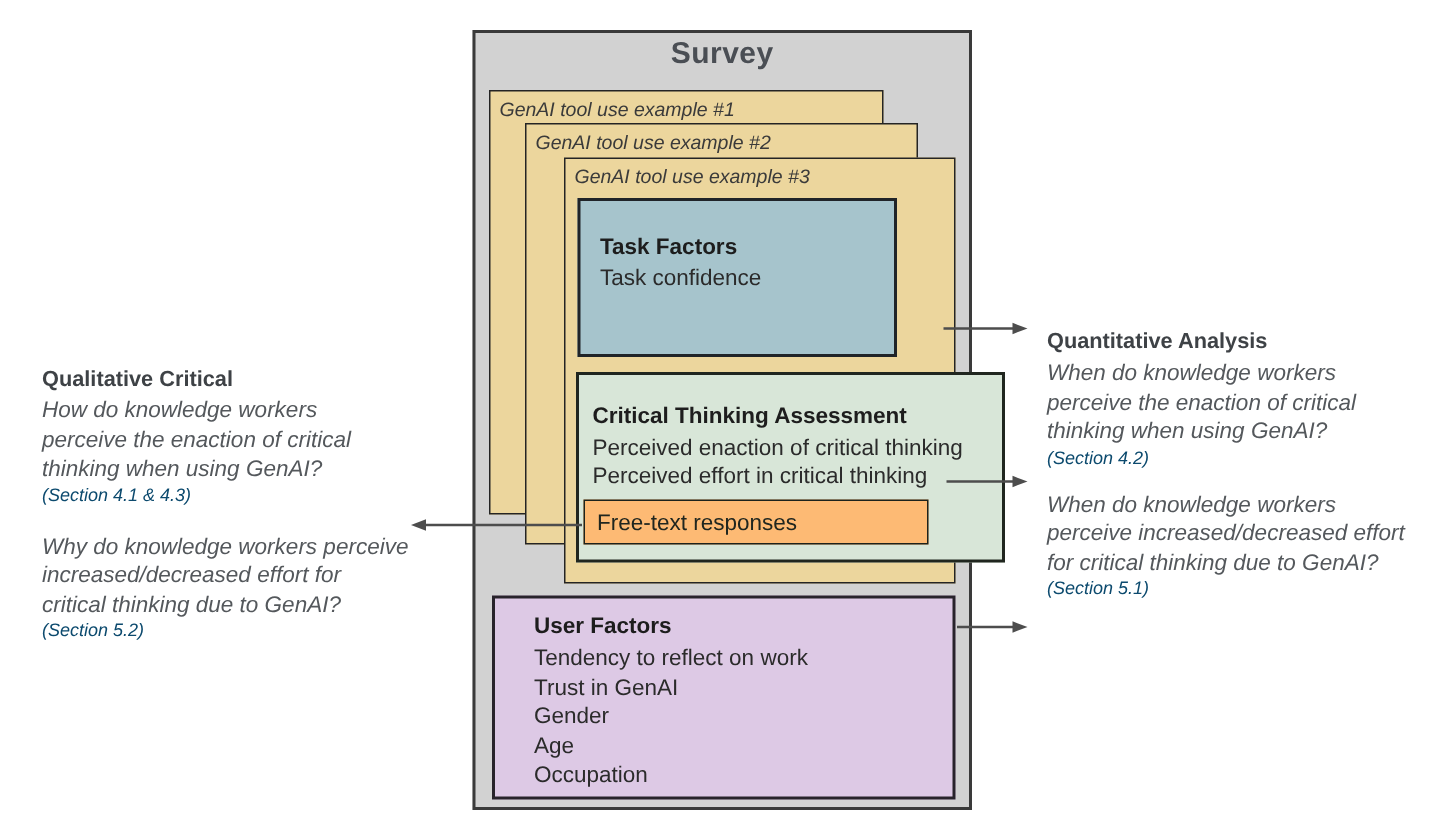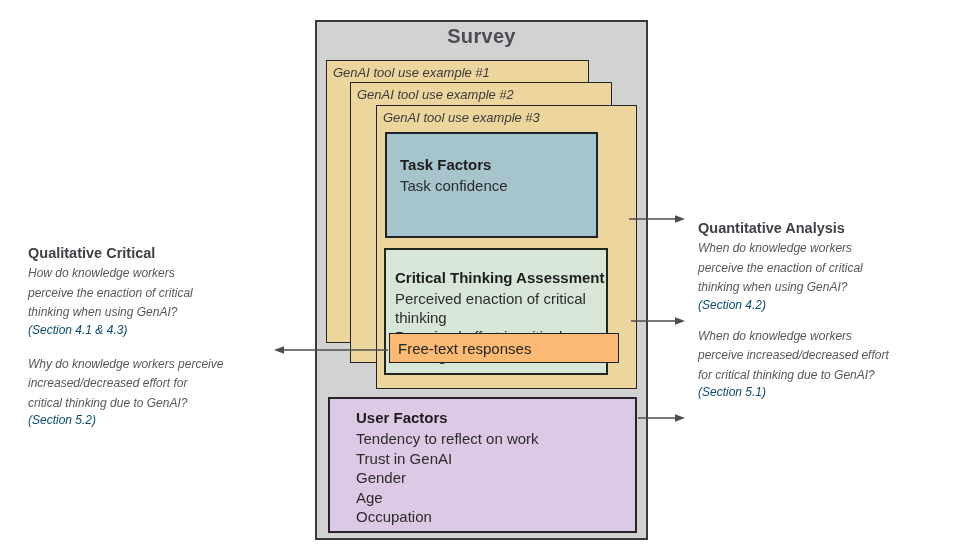--- a/index.html
+++ b/index.html
@@ -18,39 +18,39 @@
   
   .tan { background:#ecd69d; border:1.5px solid #242424; }
   .ex1 { left:326px; top:60px;  width:263px; height:283px; }
   .ex2 { left:350px; top:82px;  width:262px; height:281px; }
   .ex3 { left:376px; top:105px; width:261px; height:284px; }
   .tan-label { font-style:italic; font-size:13px; color:#3a3a3a; padding:4px 0 0 6px; }
 
   
   .task-box { left:385px; top:132px; width:213px; height:106px;
     background:#a6c4cc; border:2px solid #202428; padding:22px 6px 0 13px; }
-  .ct-box { left:384px; top:248px; width:224px; height:127px;
+  .ct-box { left:384px; top:248px; width:286px; height:127px;
     background:#d8e6d8; border:2px solid #20261f; padding:19px 0 0 9px; }
   .ft-box { left:389px; top:333px; width:230px; height:30px;
     background:#fdba74; border:1.5px solid #1c221c; display:flex; align-items:center;
     padding-left:8px; font-size:15px; color:#20261f; }
   .uf-box { left:328px; top:397px; width:309px; height:136px;
     background:#ddc9e5; border:2px solid #28232b; padding:10px 4px 0 26px; }
 
   .box-title { font-weight:bold; font-size:15px; color:#1d1d1d; margin-bottom:3px; }
   .box-item  { font-size:15px; color:#2b2b2b; line-height:20px; }
   .uf-box .box-item { line-height:19.5px; }
   .ct-box .box-item { line-height:19px; }
 
   
   .side-block { width:260px; }
   .qual-block  { left:28px;  top:245px; width:252px; }
   .quant-block { left:698px; top:220px; width:268px; }
   .side-title { font-size:14.5px; font-weight:bold; color:#3e4246; margin-bottom:3px; }
-  .side-q { font-style:italic; font-size:12px; color:#54585c; line-height:19.5px; white-space:pre-line; }
+  .side-q { font-style:italic; font-size:15px; color:#54585c; line-height:19.5px; white-space:pre-line; }
   .side-sec { font-style:italic; font-size:12px; color:#0c4a6e; margin-top:0; margin-bottom:18px; }
 
   .overlay { position:absolute; left:0; top:0; pointer-events:none; }
 </style>
 </head>
 <body>
 
 <div class="canvas">
 
   <div class="abs survey-box"></div>

